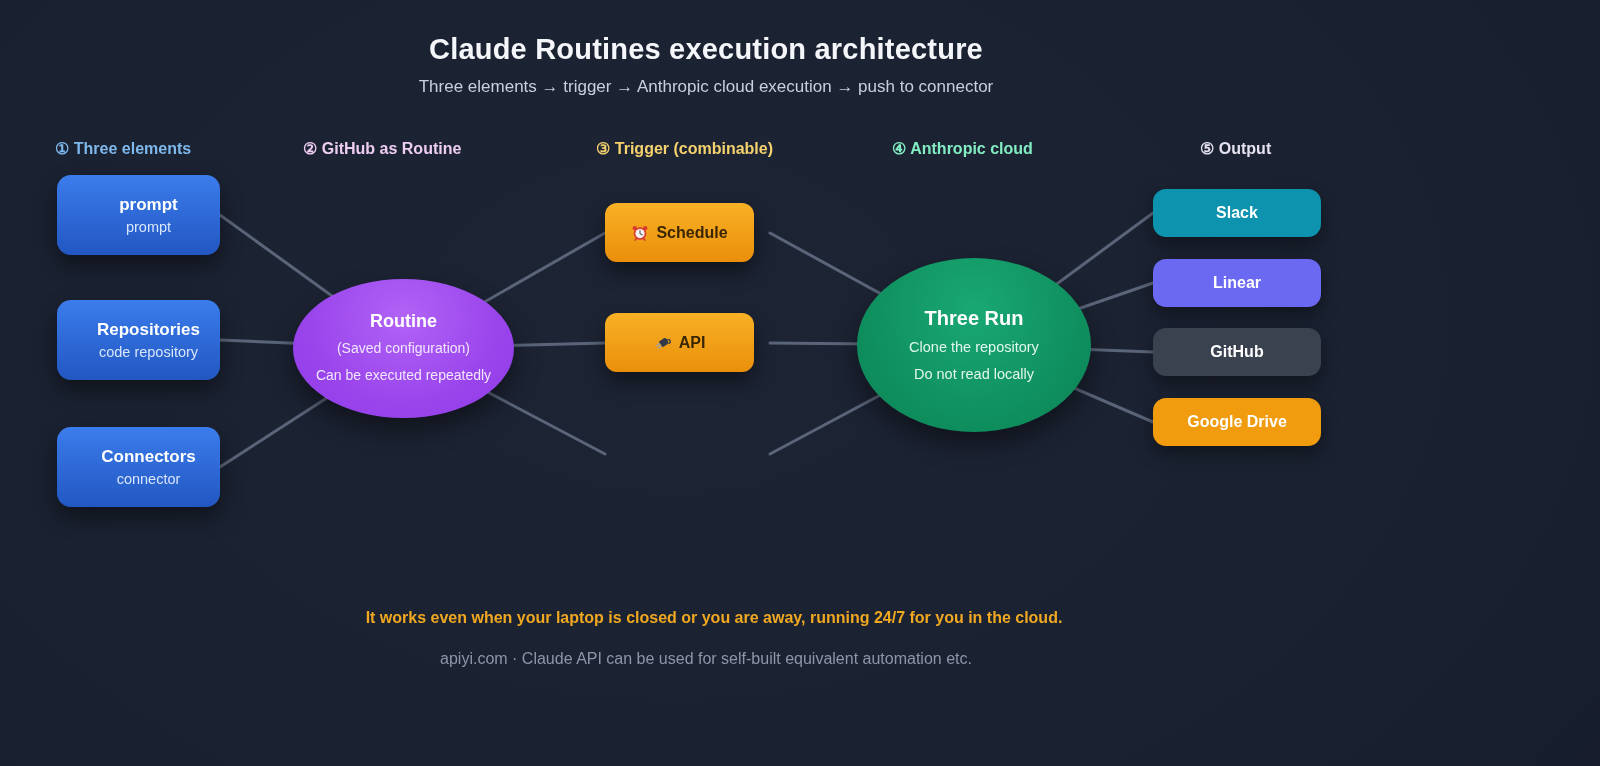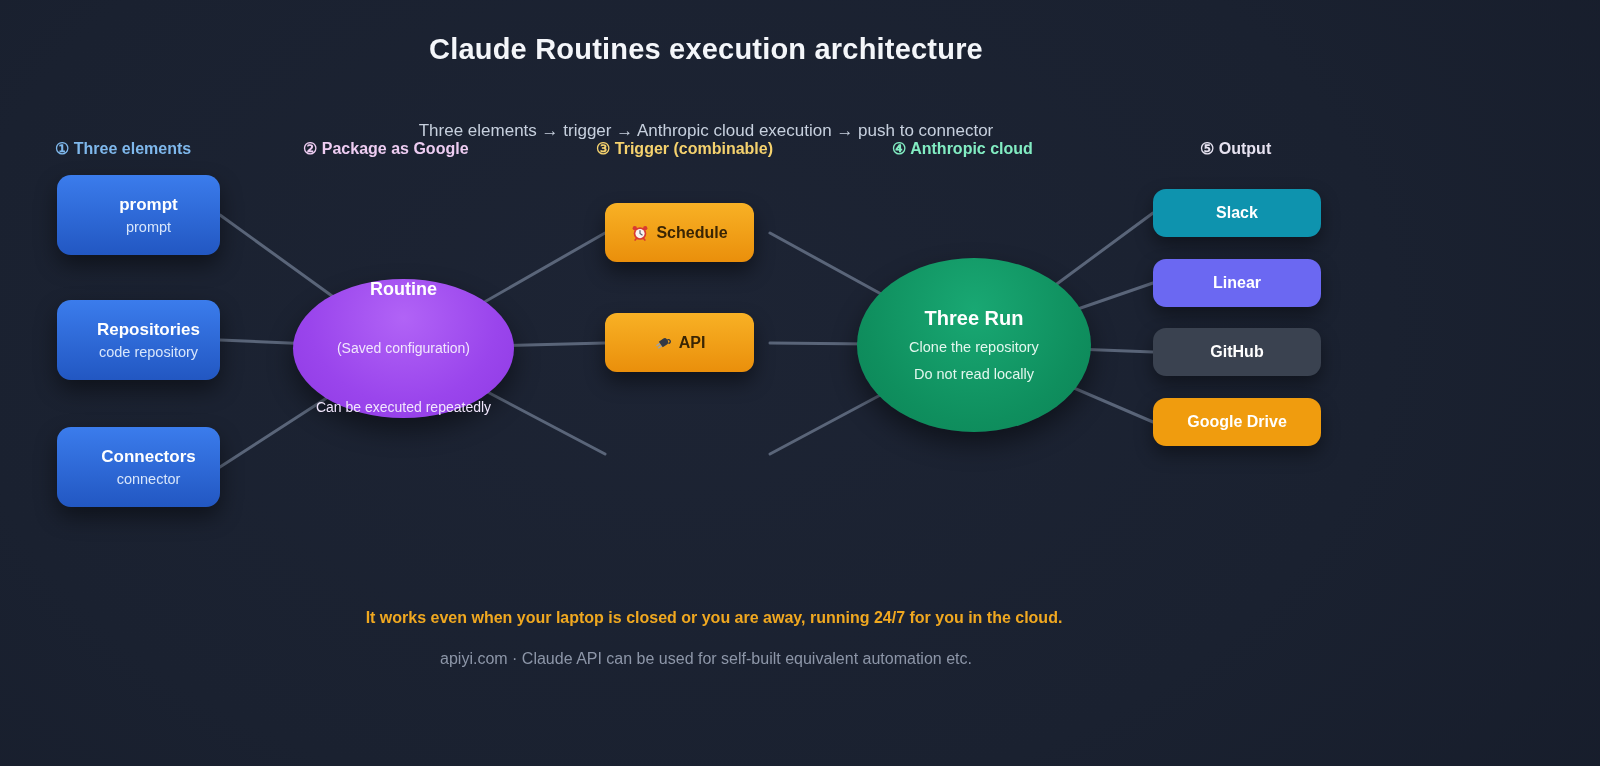--- a/index.html
+++ b/index.html
@@ -6,37 +6,37 @@
   *{box-sizing:border-box;}
   .stage{
     position:relative;width:1600px;height:766px;overflow:hidden;
     background:radial-gradient(1300px 900px at 42% 42%, #1d2434 0%, #1a2130 55%, #161c2a 100%);
     font-family:"Liberation Sans", sans-serif;
   }
   .edges{position:absolute;left:0;top:0;z-index:1;}
   .node{position:absolute;z-index:2;display:flex;flex-direction:column;align-items:center;justify-content:center;}
   .center-wrap{position:absolute;left:0;width:1412px;text-align:center;z-index:2;}
   .title{font-size:29px;font-weight:bold;color:#f4f6fa;letter-spacing:.2px;}
-  .subtitle{font-size:17px;color:#c7d0de;margin-top:44px;}
+  .subtitle{font-size:17px;color:#c7d0de;}
   .col-header{position:absolute;top:139px;font-size:16px;font-weight:bold;z-index:2;white-space:nowrap;}
   .elem-box{
     left:57px;width:163px;height:80px;border-radius:14px;
     background:linear-gradient(180deg,#3b7cec 0%,#2257c2 100%);
     box-shadow:0 10px 22px rgba(0,0,0,.45);
     padding-left:20px;
   }
   .elem-title{font-size:17px;font-weight:bold;color:#ffffff;line-height:1.45;}
   .elem-sub{font-size:14.5px;color:#d8e6fb;line-height:1.3;}
   .routine{
     left:293px;top:279px;width:221px;height:139px;border-radius:50%;
     background:radial-gradient(ellipse at 50% 28%, #b163f6 0%, #9a45ec 60%, #8f39e4 100%);
     box-shadow:0 12px 26px rgba(0,0,0,.45);
   }
   .routine-title{font-size:18px;font-weight:bold;color:#ffffff;line-height:1.5;}
-  .node-line{font-size:14px;color:#f1e6fd;line-height:1.9;white-space:nowrap;margin-top:32px;}
+  .node-line{font-size:14px;color:#f1e6fd;line-height:1.9;white-space:nowrap;}
   .trigger{
     left:605px;width:149px;height:59px;border-radius:12px;
     background:linear-gradient(180deg,#f8b125 0%,#ea8f0b 100%);
     box-shadow:0 10px 20px rgba(0,0,0,.45);
     flex-direction:row;gap:7px;
   }
   .trigger-label{font-size:16px;font-weight:600;color:#3a2504;}
   .cloud{
     left:857px;top:258px;width:234px;height:174px;border-radius:50%;
     background:radial-gradient(ellipse at 50% 30%, #19a873 0%, #0f8f5e 65%, #0c8356 100%);
@@ -77,21 +77,21 @@
   </svg>
 
   <div class="center-wrap" style="top:33px;">
     <div class="title">Claude Routines execution architecture</div>
   </div>
   <div class="center-wrap" style="top:77px;">
     <div class="subtitle">Three elements → trigger → Anthropic cloud execution → push to connector</div>
   </div>
 
   <div class="col-header" style="left: 55px; color: rgb(127, 184, 236);">① Three elements</div>
-  <div class="col-header" style="left: 303px; color: rgb(238, 205, 242);">② Package as Google</div>
+  <div class="col-header" style="left: 303px; color: rgb(238, 205, 242);">② GitHub as Routine</div>
   <div class="col-header" style="left: 596px; color: rgb(245, 210, 110);">③ Trigger (combinable)</div>
   <div class="col-header" style="left: 892px; color: rgb(130, 236, 194);">④ Anthropic cloud</div>
   <div class="col-header" style="left: 1200px; color: rgb(230, 226, 240);">⑤ Output</div>
 
   <div class="node elem-box" style="top:175px;">
     <div class="elem-title">prompt</div>
     <div class="elem-sub">prompt</div>
   </div>
   <div class="node elem-box" style="top:300px;">
     <div class="elem-title">Repositories</div>

